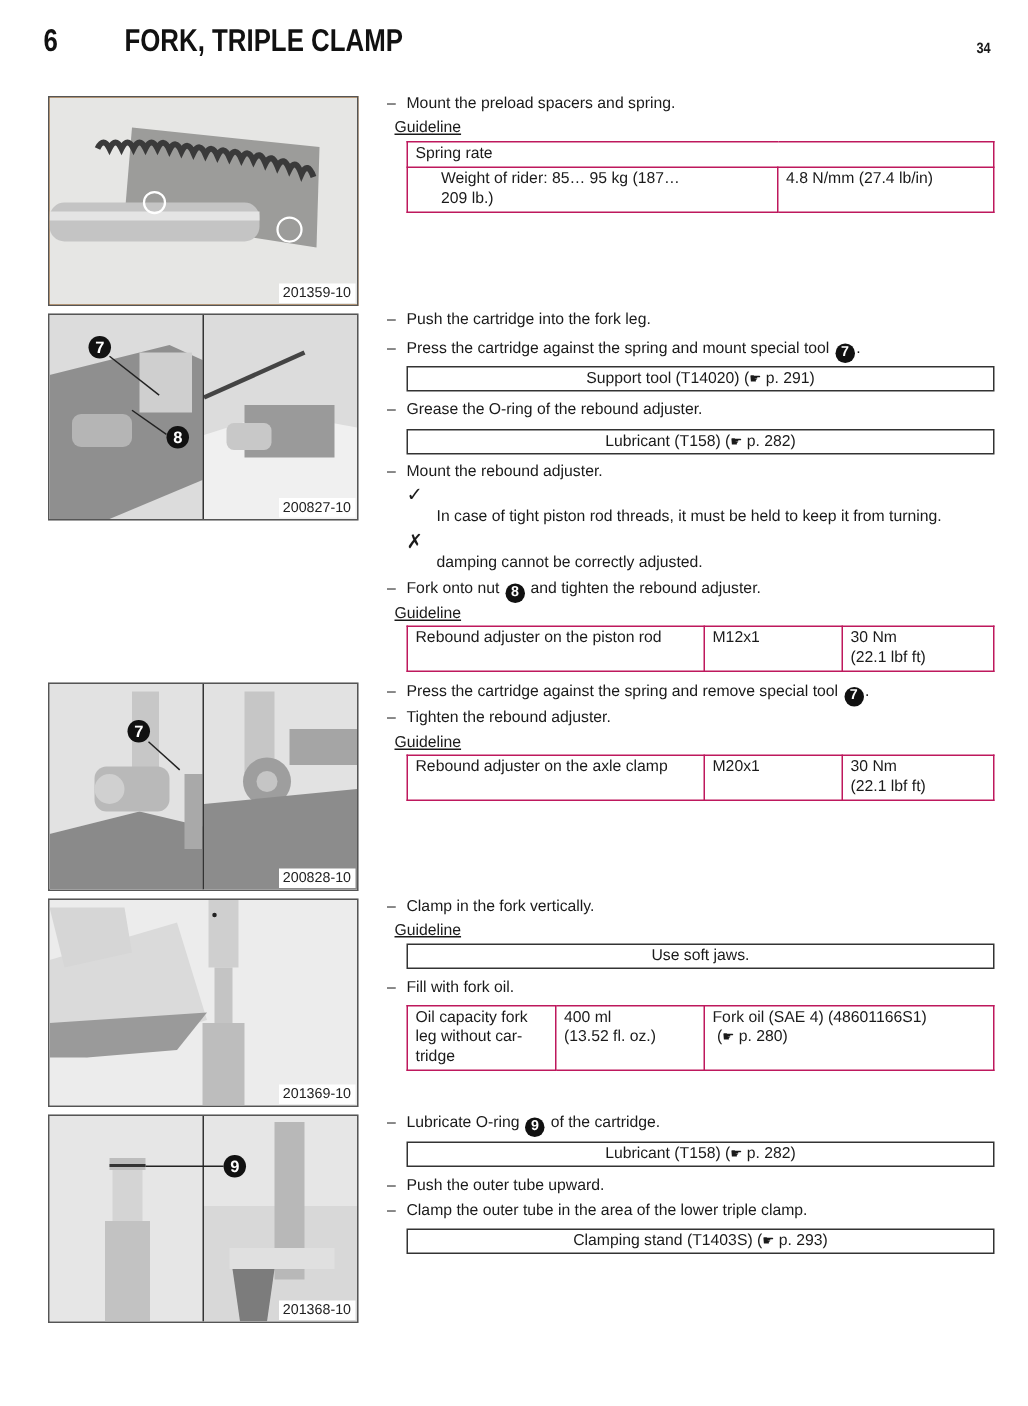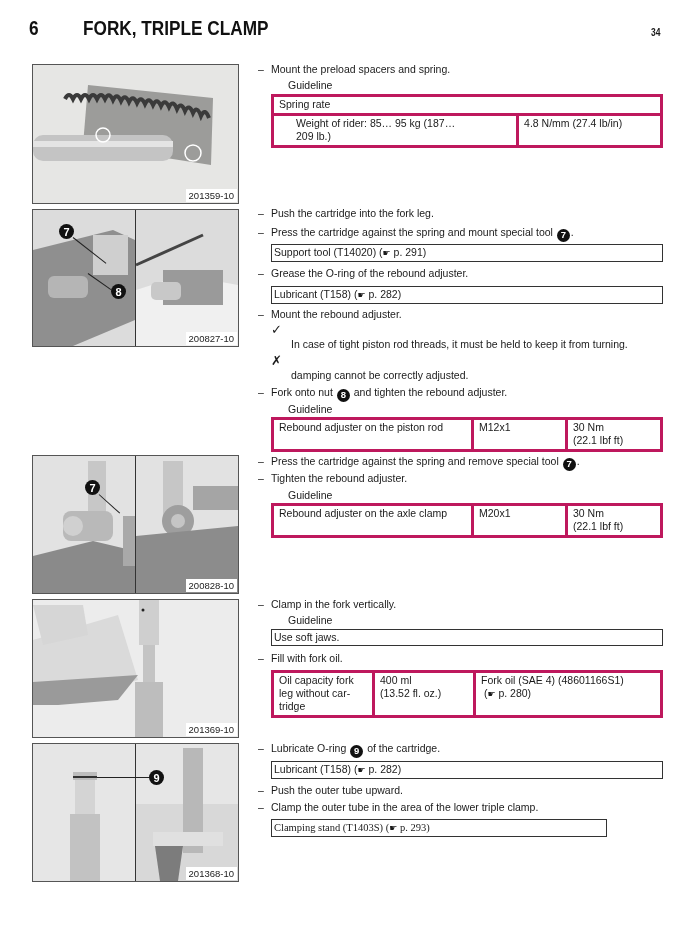--- a/index.html
+++ b/index.html
@@ -41,30 +41,30 @@
     display: flex; align-items: center; justify-content: center;
   }
   .leader { position: absolute; height: 1px; background: #222; transform-origin: left center; }
 
   
   .step {
     position: absolute; left: 258px; width: 410px; line-height: 14px;
   }
   .step .dash { position: absolute; left: 0; top: 0; }
   .step .txt { position: absolute; left: 13px; white-space: nowrap; }
-  .guideline { position: absolute; left: 288px; line-height: 14px; }
+  .guideline { position: absolute; left: 263px; line-height: 14px; text-decoration: underline; }
   .box {
     position: absolute; left: 271px; width: 390px; border: 1px solid #333;
-    padding: 1px 2px; line-height: 13px; box-sizing: border-box;
+    padding: 1px 22px; line-height: 13px; box-sizing: border-box; text-align: center;
   }
   table.spec {
     position: absolute; left: 271px; width: 392px; border-collapse: collapse;
     font-size: 10.5px; line-height: 13px;
   }
-  table.spec td { border: 3px solid #be185d; padding: 1px 5px 2px 5px; vertical-align: top; margin-top: 20px; }
+  table.spec td { border: 1px solid #be185d; padding: 1px 5px 2px 5px; vertical-align: top; margin-top: 20px; }
   .ind { padding-left: 22px !important; }
   .note { position: absolute; left: 271px; line-height: 13.5px; }
   .note .sym { position: absolute; left: 0; top: -1px; font-size: 13px; font-weight: bold; }
   .note .ntxt { position: absolute; left: 20px; white-space: nowrap; }
   .inline-callout {
     display: inline-flex; width: 13px; height: 13px; border-radius: 50%;
     background: #111; color: #fff; font-weight: bold; font-size: 9.5px;
     align-items: center; justify-content: center; vertical-align: -2px; margin: 0 1px;
   }
   .hand { font-size: 9px; }
@@ -277,15 +277,15 @@
 
 <div class="step" style="top:783px;">
   <span class="dash">–</span>
   <span class="txt">Push the outer tube upward.</span>
 </div>
 
 <div class="step" style="top:800px;">
   <span class="dash">–</span>
   <span class="txt">Clamp the outer tube in the area of the lower triple clamp.</span>
 </div>
-<div class="box" style="top:819px;width:336px;font-family:Liberation Serif, serif;">
+<div class="box" style="top:819px;width:392px;">
   <span>Clamping stand (T1403S) (</span><span class="hand">☛</span> <a>p. 293)</a>
 </div>
 
 </body></html>

